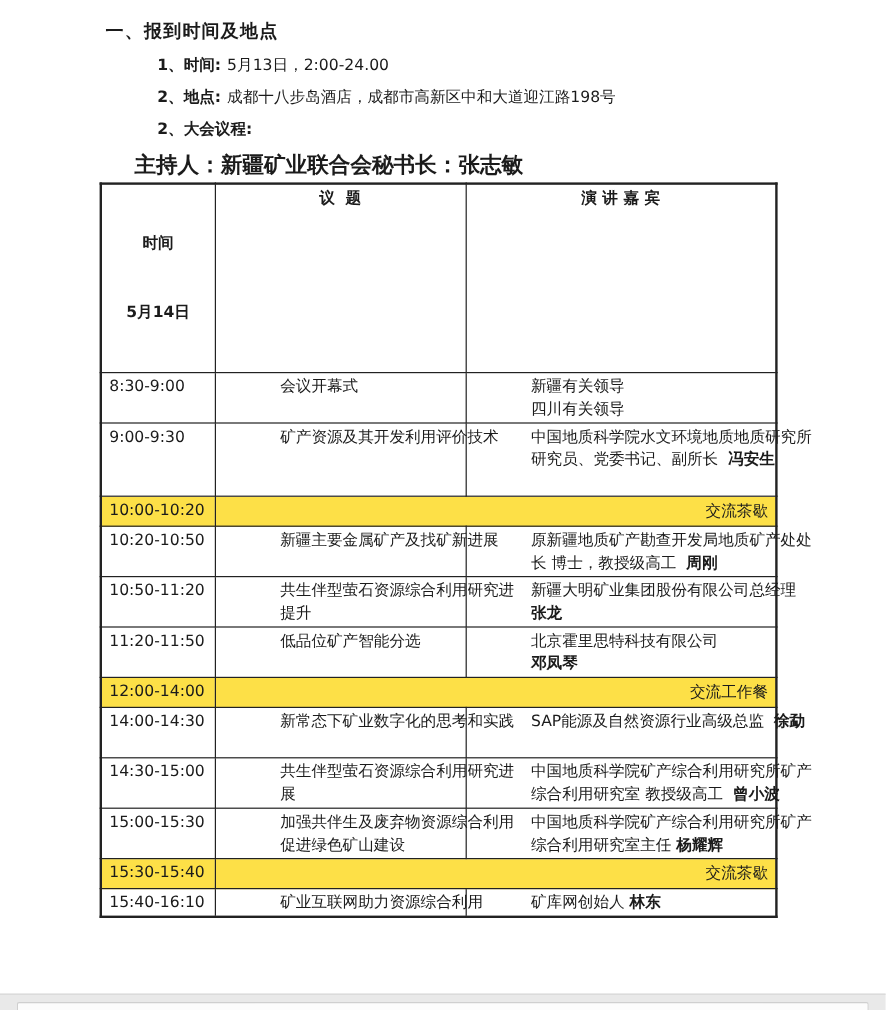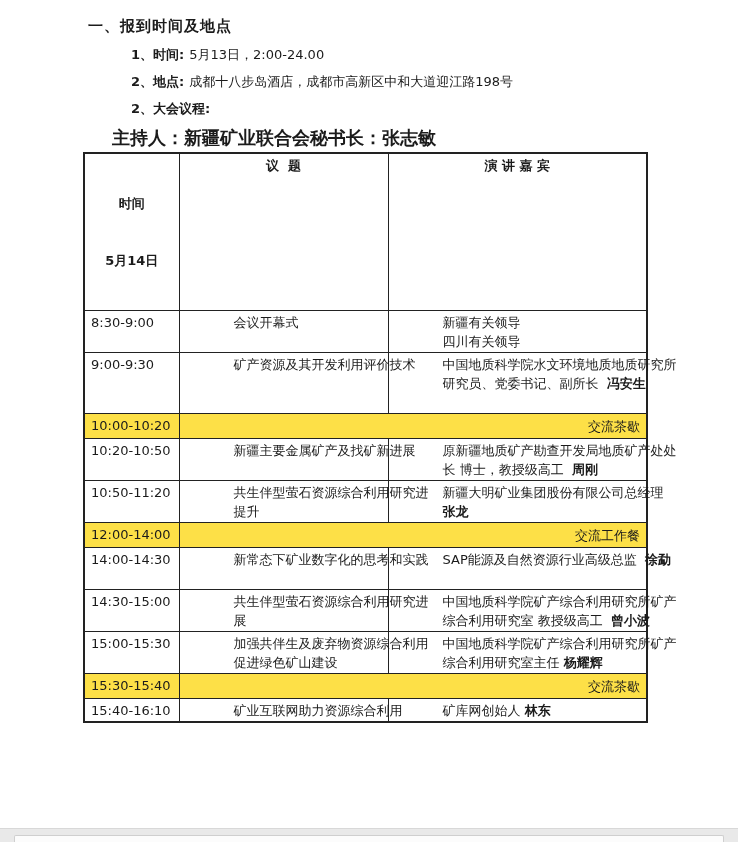--- a/index.html
+++ b/index.html
@@ -115,20 +115,30 @@
           <td class="cell-time">10:50-11:20</td>
           <td>
             <div class="line">共生伴型萤石资源综合利用研究进</div>
             <div class="line">提升</div>
           </td>
           <td>
             <div class="line"><span>新疆大明矿业集团股份有限公司总经理</span></div>
             <div class="line"><span class="name">张龙</span></div>
           </td>
         </tr>
+        <tr>
+          <td class="cell-time">11:20-11:50</td>
+          <td>
+            <div class="line">低品位矿产智能分选</div>
+          </td>
+          <td>
+            <div class="line"><span>北京霍里思特科技有限公司</span></div>
+            <div class="line"><span class="name">邓凤琴</span></div>
+          </td>
+        </tr>
         <tr class="row-break">
           <td class="cell-time">12:00-14:00</td>
           <td colspan="2" class="cell-break">交流工作餐</td>
         </tr>
         <tr>
           <td class="cell-time">14:00-14:30</td>
           <td>
             <div class="line">新常态下矿业数字化的思考和实践</div>
           </td>
           <td>

